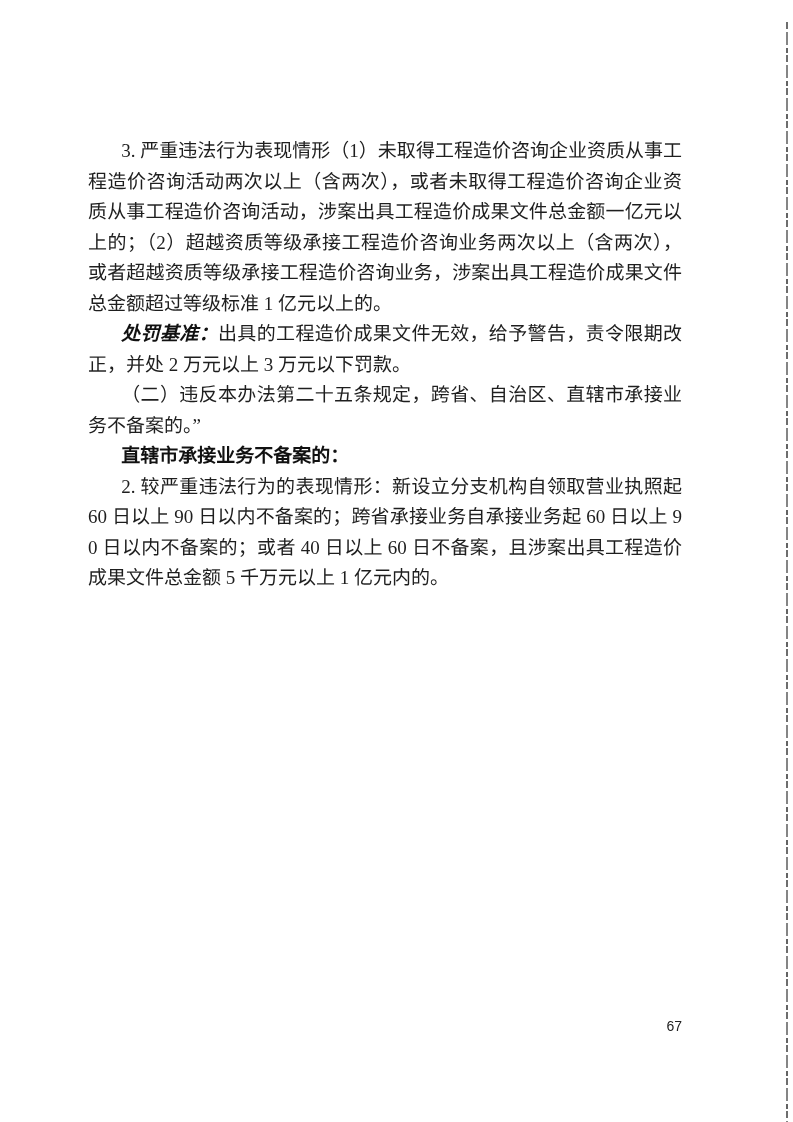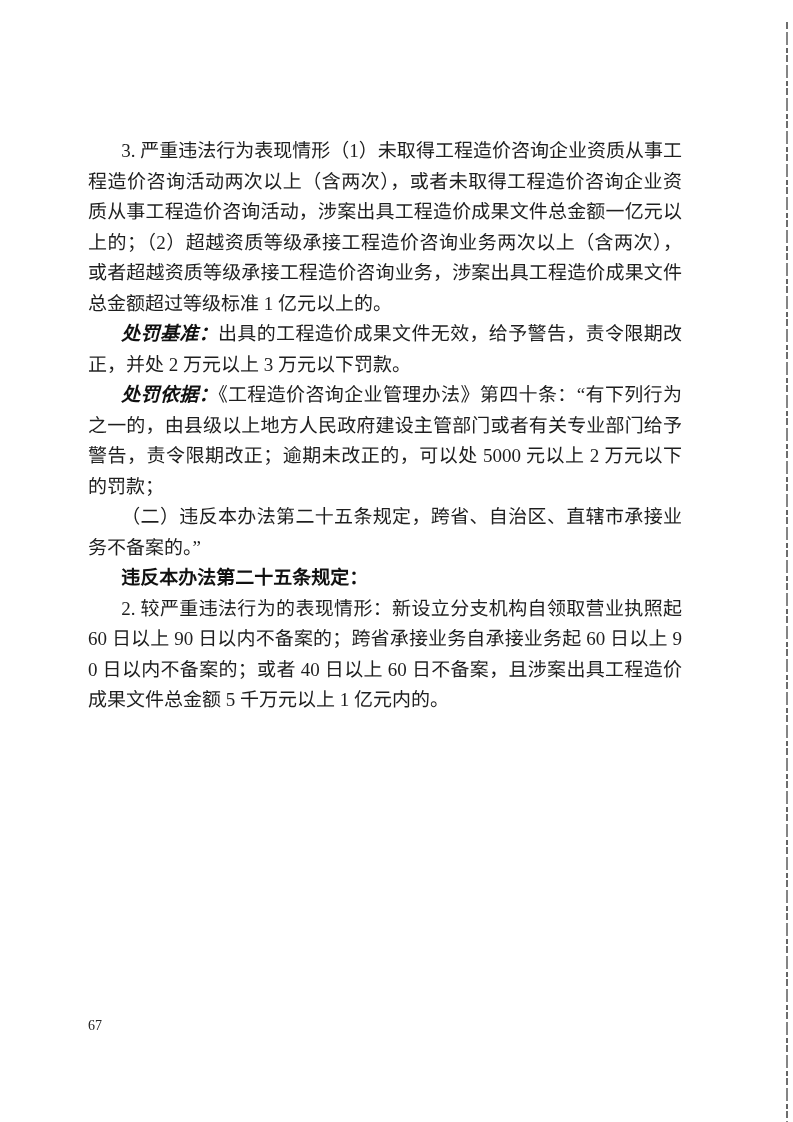--- a/index.html
+++ b/index.html
@@ -39,24 +39,24 @@
   }
   .body-text p.bold {
     font-weight: bold;
     color: #111;
   }
   .page-number {
     position: absolute;
     top: 1018px;
     left: 88px;
     width: 594px;
-    text-align: left;
+    text-align: right;
     font-size: 14px;
     color: #222;
-    font-family: Liberation Serif, serif;
+    font-family: Liberation Sans, sans-serif;
   }
   .scan-edge {
     position: absolute;
     top: 22px;
     bottom: 0;
     right: 5px;
     width: 2px;
     opacity: 0.75;
     background: repeating-linear-gradient(
       180deg,
@@ -74,26 +74,25 @@
 
 <div class="page">
 
   <main class="body-text">
 
     <p><span>3. 严重违法行为表现情形（1）未取得工程造价咨询企业资质从事工程造价咨询活动两次以上（含两次），或者未取得工程造价咨询企业资质从事工程造价咨询活动，涉案出具工程造价成果文件总金额一亿元以上的；（2）超越资质等级承接工程造价咨询业务两次以上（含两次），或者超越资质等级承接工程造价咨询业务，涉案出具工程造价成果文件总金额超过等级标准 1 亿元以上的。</span></p>
 
     <p><b class="lead">处罚基准：</b><span>出具的工程造价成果文件无效，给予警告，责令限期改正，并处 2 万元以上 3 万元以下罚款。</span></p>
 
 
-    <p><b class="lead">处罚依据：</b><span>《工程造价咨询企业管理办法》第四十条：“有下列行为之一的，由县级以上地方人民政府建设主管部门或者有关专业部门给予警告，责令限期改正；逾期未改正的，可以处 5000 元以上 2 万元以下的罚款；</span></p>
 
 
     <p><span>（二）违反本办法第二十五条规定，跨省、自治区、直辖市承接业务不备案的。”</span></p>
 
-    <p class="bold"><span>违反本办法第二十五条规定：</span></p>
+    <p class="bold"><span>直辖市承接业务不备案的：</span></p>
 
 
 
     <p><span>2. 较严重违法行为的表现情形：新设立分支机构自领取营业执照起 60 日以上 90 日以内不备案的；跨省承接业务自承接业务起 60 日以上 90 日以内不备案的；或者 40 日以上 60 日不备案，且涉案出具工程造价成果文件总金额 5 千万元以上 1 亿元内的。</span></p>
 
   </main>
 
   <div class="page-number">67</div>
 
   <div class="scan-edge"></div>

